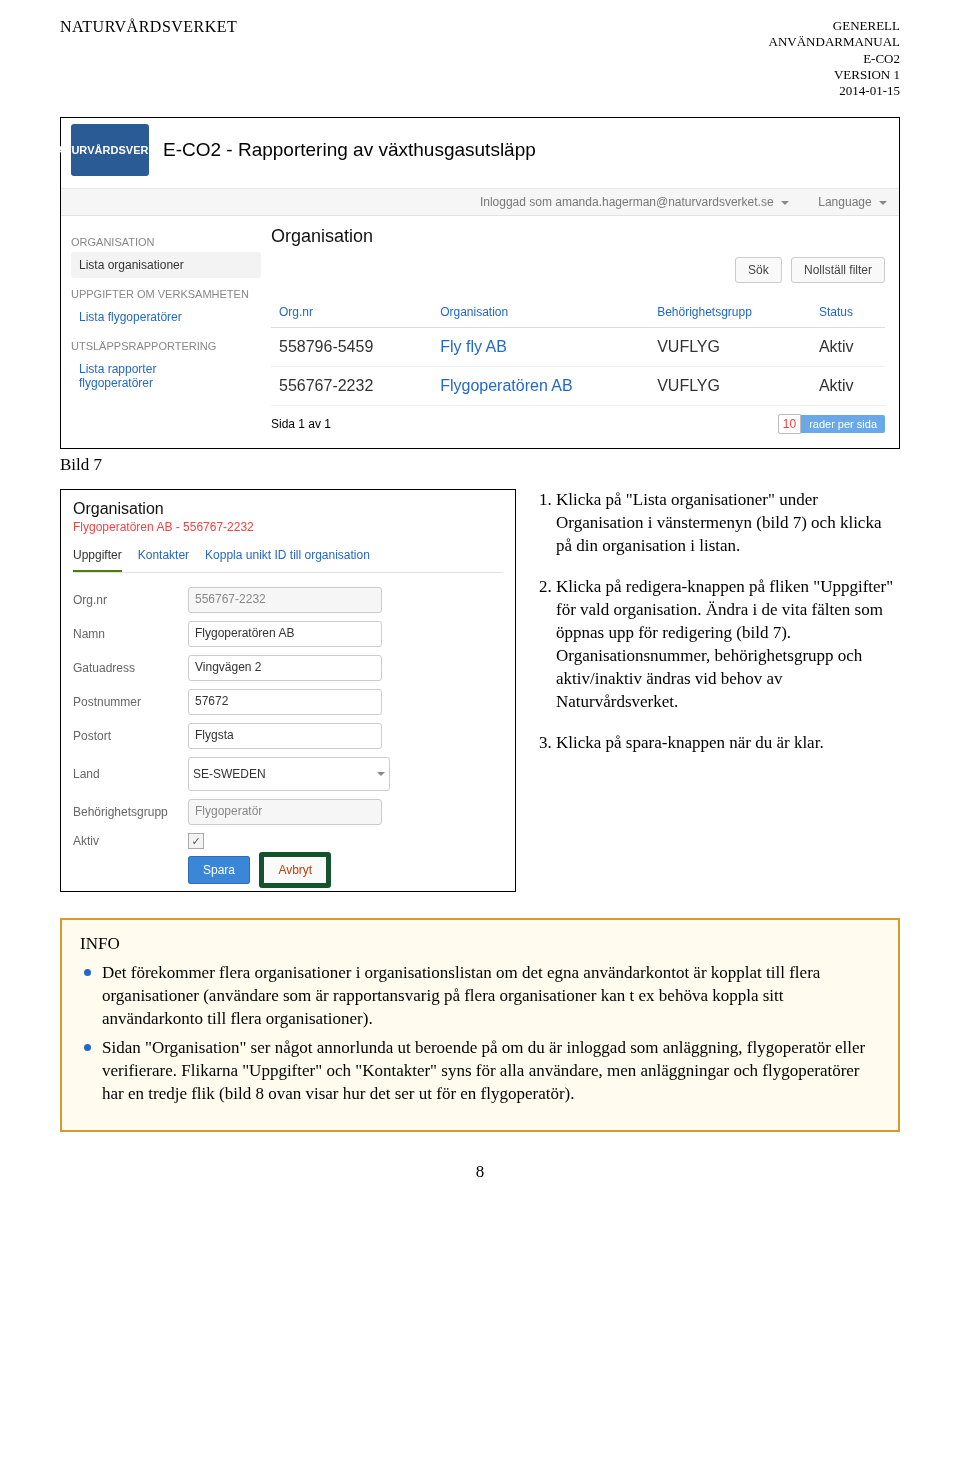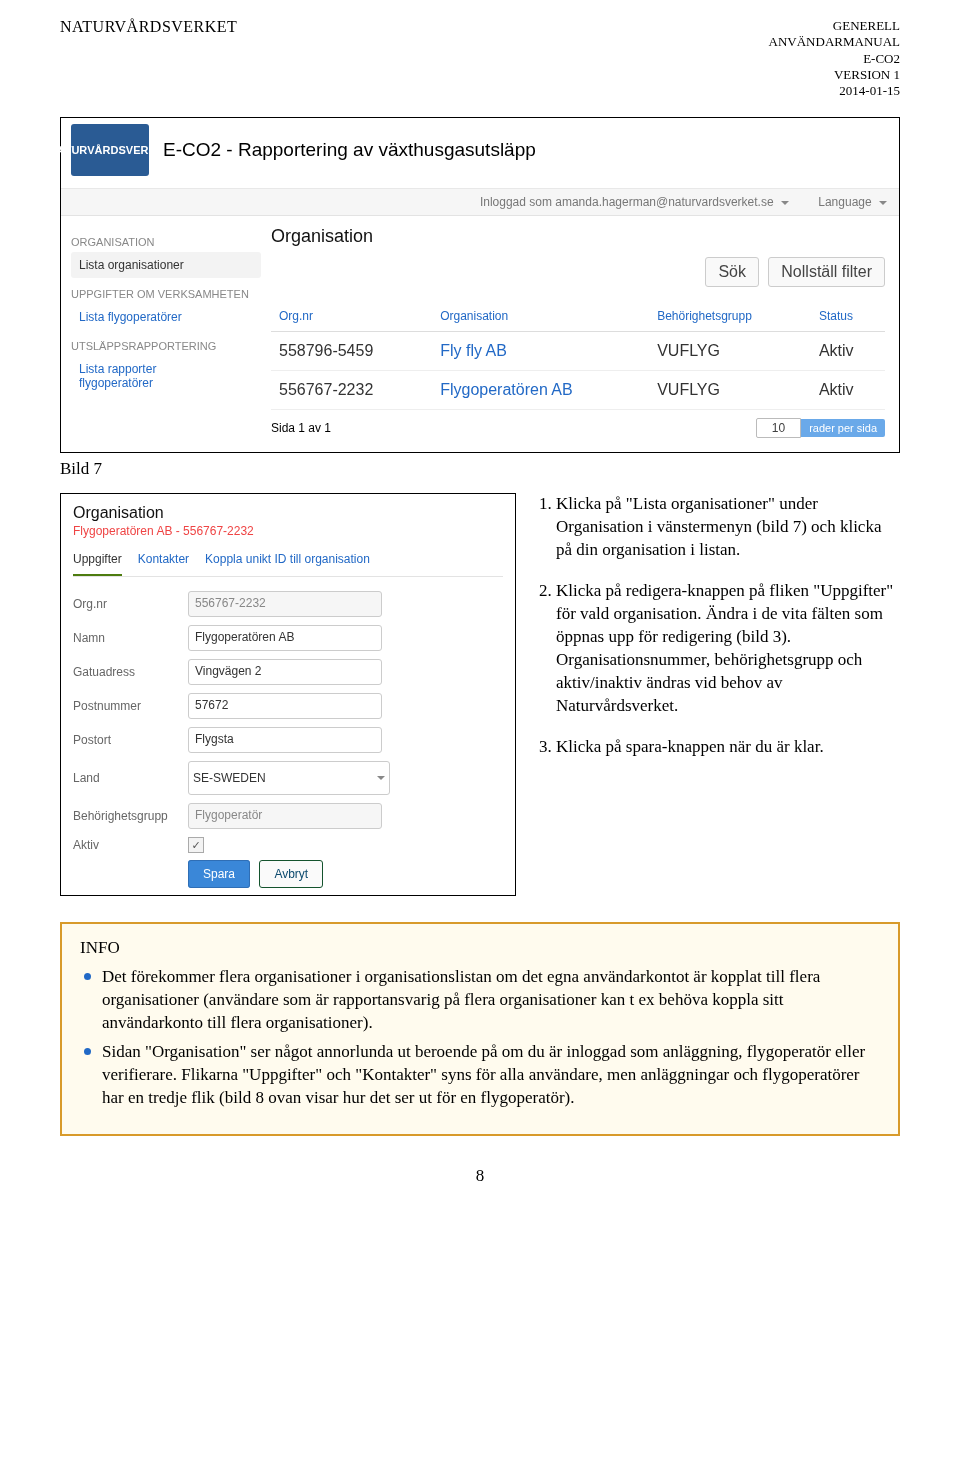--- a/index.html
+++ b/index.html
@@ -118,21 +118,21 @@
     margin-bottom: 14px;
   }
   .btn {
     display: inline-block;
     background: #f9f9f9;
     border: 1px solid #ccc;
     border-radius: 3px;
     padding: 5px 12px;
     color: #444;
     margin-left: 6px;
-    font-size: 16px;
+    font-size: 12px;
   }
   .tbl {
     width: 100%;
     border-collapse: collapse;
   }
   .tbl th {
     text-align: left;
     color: #2269c6;
     font-weight: normal;
     border-bottom: 1px solid #ddd;
@@ -153,22 +153,22 @@
     margin-top: 8px;
     font-size: 12px;
   }
   .pager-right {
     display: flex;
     align-items: center;
   }
   .pager-box {
     background: #fff;
     border: 1px solid #bbb;
-    padding: 2px 15px;
-    color: #404040;
+    padding: 2px 4px;
+    color: #ef4444;
     border-radius: 2px 0 0 2px;
   }
   .pager-label {
     background: #6aa9e9;
     color: #fff;
     padding: 3px 8px;
     border-radius: 0 2px 2px 0;
     font-size: 11px;
   }
 
@@ -259,22 +259,22 @@
   .btn-primary {
     background: #3a87d8;
     color: #fff;
     border: 1px solid #2f6eb5;
     border-radius: 3px;
     padding: 6px 14px;
     font-size: 12px;
   }
   .btn-flat {
     background: #fafafa;
-    border: 1px solid #14532d;
-    color: #0c4a6e;
+    border: 5px solid #14532d;
+    color: #c2410c;
     border-radius: 3px;
     padding: 6px 14px;
     font-size: 12px;
     margin-left: 6px;
   }
 
   .instructions {
     flex: 1;
     font-family: "Times New Roman", Times, serif;
     font-size: 17px;
@@ -464,21 +464,21 @@
         <div style="margin-top:14px; padding-left:115px;">
           <span class="btn-primary">Spara</span>
           <span class="btn-flat">Avbryt</span>
         </div>
       </div>
     </div>
 
     <div class="instructions">
       <ol>
         <li>Klicka på "Lista organisationer" under Organisation i vänstermenyn (bild 7) och klicka på din organisation i listan.</li>
-        <li>Klicka på redigera-knappen på fliken "Uppgifter" för vald organisation. Ändra i de vita fälten som öppnas upp för redigering (bild 3). Organisationsnummer, behörighetsgrupp och aktiv/inaktiv ändras vid behov av Naturvårdsverket.</li>
+        <li>Klicka på redigera-knappen på fliken "Uppgifter" för vald organisation. Ändra i de vita fälten som öppnas upp för redigering (bild 7). Organisationsnummer, behörighetsgrupp och aktiv/inaktiv ändras vid behov av Naturvårdsverket.</li>
         <li>Klicka på spara-knappen när du är klar.</li>
       </ol>
     </div>
   </div>
 
   <div class="info-box">
     <div class="info-title">INFO</div>
     <ul>
       <li>Det förekommer flera organisationer i organisationslistan om det egna användarkontot är kopplat till flera organisationer (användare som är rapportansvarig på flera organisationer kan t ex behöva koppla sitt användarkonto till flera organisationer).</li>
       <li>Sidan "Organisation" ser något annorlunda ut beroende på om du är inloggad som anläggning, flygoperatör eller verifierare. Flikarna "Uppgifter" och "Kontakter" syns för alla användare, men anläggningar och flygoperatörer har en tredje flik (bild 8 ovan visar hur det ser ut för en flygoperatör).</li>

